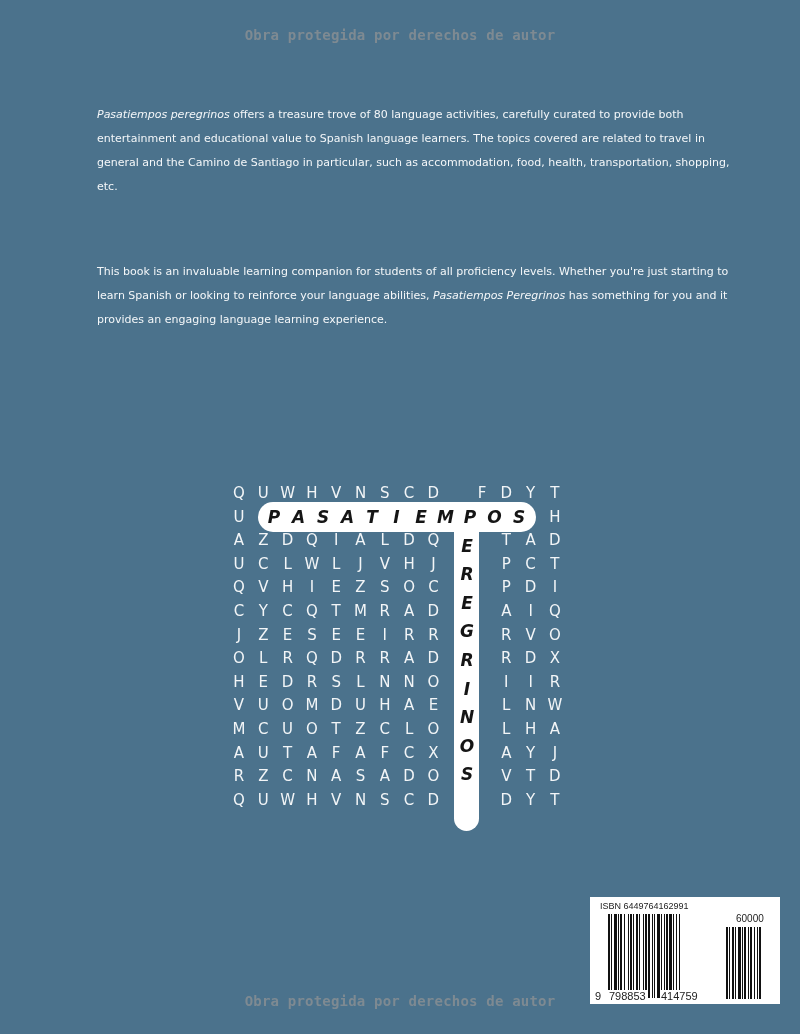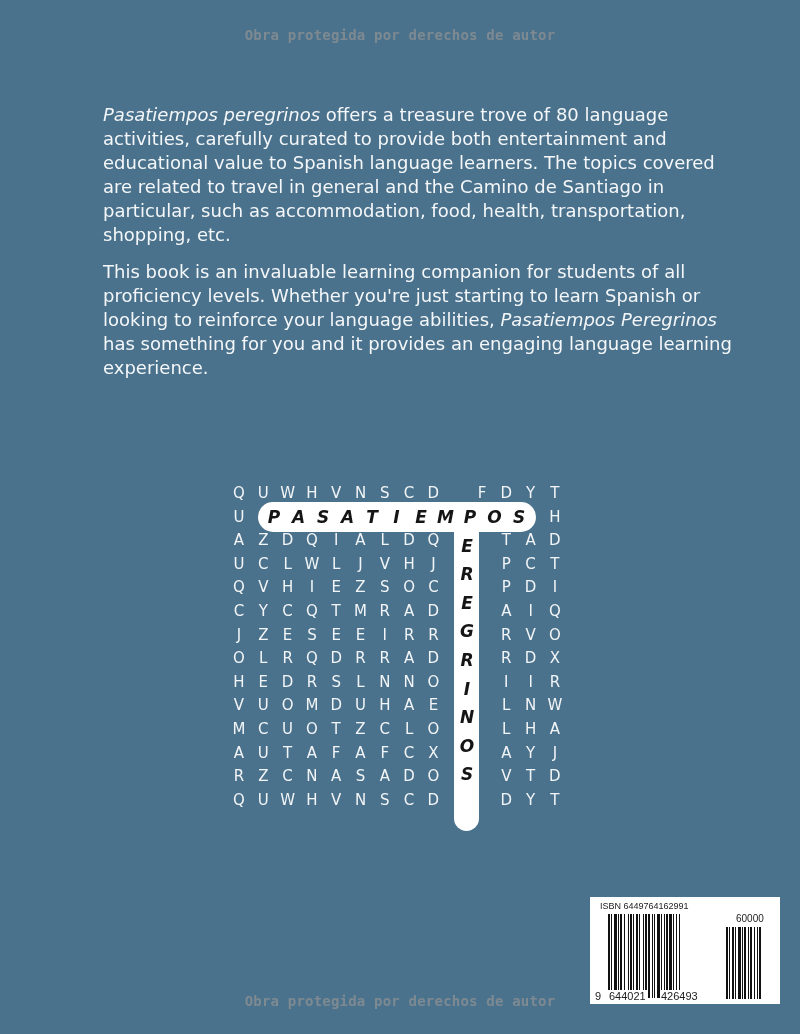--- a/index.html
+++ b/index.html
@@ -13,22 +13,22 @@
     .watermark {
       position: absolute; left: 0; width: 800px; text-align: center;
       font-family: "DejaVu Sans Mono", monospace;
       font-size: 14px; letter-spacing: 0.2px;
       color: #7E8A92; font-weight: bold;
     }
     .wm-top { top: 27px; }
     .wm-bottom { top: 993px; }
 
     .blurb {
-      position: absolute; left: 103px; width: 640px;
-      font-size: 18px; line-height: 24px;
+      position: absolute; left: 97px; width: 640px;
+      font-size: 11px; line-height: 24px;
       color: #F4F7F9;
     }
     .blurb em { font-style: italic; }
     .p1 { top: 103px; }
     .p2 { top: 260px; }
     .cell {
       position: absolute; width: 24px; height: 24px;
       text-align: center; line-height: 24px;
       font-size: 15px; color: #F2F5F7;
       font-family: "DejaVu Sans", sans-serif;
@@ -132,22 +132,22 @@
       <div class="bar" style="left: 16px; width: 1px; height: 72px;"></div>
       <div class="bar" style="left: 18px; width: 2px; height: 72px;"></div>
       <div class="bar" style="left: 22px; width: 1px; height: 72px;"></div>
       <div class="bar" style="left: 24px; width: 2px; height: 72px;"></div>
       <div class="bar" style="left: 28px; width: 1px; height: 72px;"></div>
       <div class="bar" style="left: 31px; width: 1px; height: 72px;"></div>
       <div class="bar" style="left: 33px; width: 2px; height: 72px;"></div>
     </div>
   <div class="bar-digits">
     <span class="digit-chunk" style="left:0;">9</span>
-    <span class="digit-chunk" style="left:14px;">644021</span>
-    <span class="digit-chunk" style="left:66px;">426493</span>
+    <span class="digit-chunk" style="left:14px;">798853</span>
+    <span class="digit-chunk" style="left:66px;">414759</span>
   </div>
 </div>
 
 <div class="watermark wm-bottom">Obra protegida por derechos de autor</div>
 
 <div class="cell" style="left: 227px; top: 481px;">Q</div>
 <div class="cell" style="left: 251.3px; top: 481px;">U</div>
 <div class="cell" style="left: 275.6px; top: 481px;">W</div>
 <div class="cell" style="left: 299.9px; top: 481px;">H</div>
 <div class="cell" style="left: 324.2px; top: 481px;">V</div>

